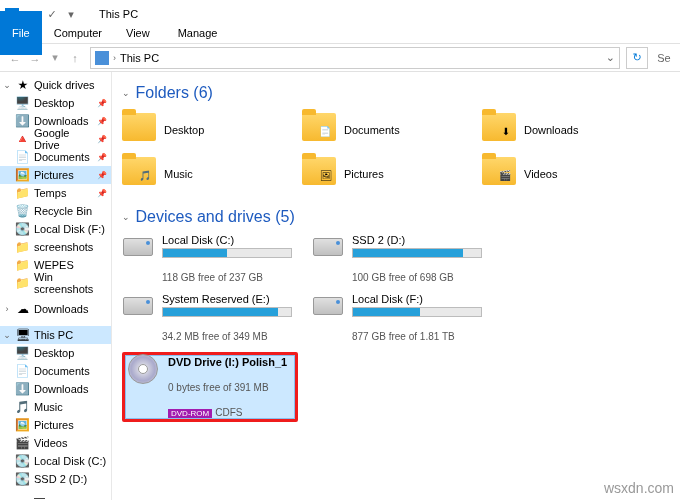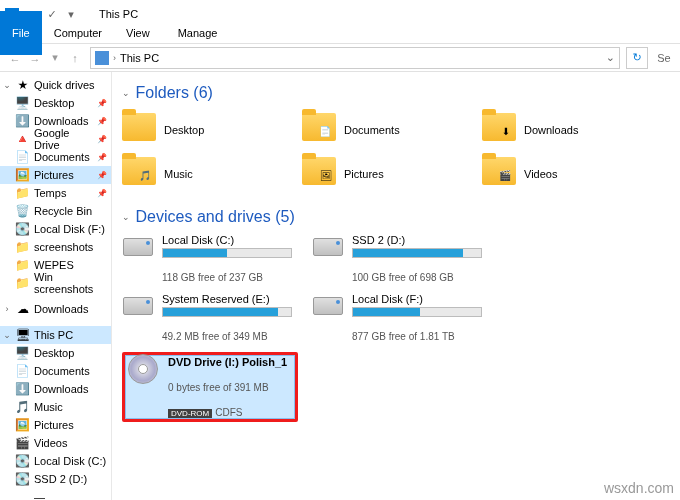--- a/index.html
+++ b/index.html
@@ -294,21 +294,21 @@
         </div>
         <div class="drive ">
           <div class="dico">
             <div class="hd-ico"></div>
           </div>
     <div class="dbody">
       <div class="dname">System Reserved (E:)</div>
       <div class="dbar">
               <div class="dfill" style="width:90%"></div>
             </div>
-      <div class="dfree">49.2 MB free of 349 MB</div>
+      <div class="dfree">34.2 MB free of 349 MB</div>
     </div>
         </div>
         <div class="drive ">
           <div class="dico">
             <div class="hd-ico"></div>
           </div>
     <div class="dbody">
       <div class="dname">Local Disk (F:)</div>
       <div class="dbar">
               <div class="dfill" style="width:52%"></div>
@@ -317,21 +317,21 @@
     </div>
         </div>
         <div class="drive-red-wrap">
           <div class="drive selected">
             <div class="dico">
               <div class="dvd-ico"></div>
             </div>
   <div class="dbody">
     <div class="dname">DVD Drive (I:) Polish_1</div>
     <div class="dfree">0 bytes free of 391 MB</div>
-    <div class="dfree"><span style="background:#404040;color:#fff;font-size:8px;padding:0 3px;margin-right:3px">DVD-ROM</span>CDFS</div>
+    <div class="dfree"><span style="background:#a21caf;color:#fff;font-size:8px;padding:0 3px;margin-right:3px">DVD-ROM</span>CDFS</div>
   </div>
           </div>
         </div>
       </div>
 
   </div>
 </div>
 
 <div class="watermark">wsxdn.com</div>
 

